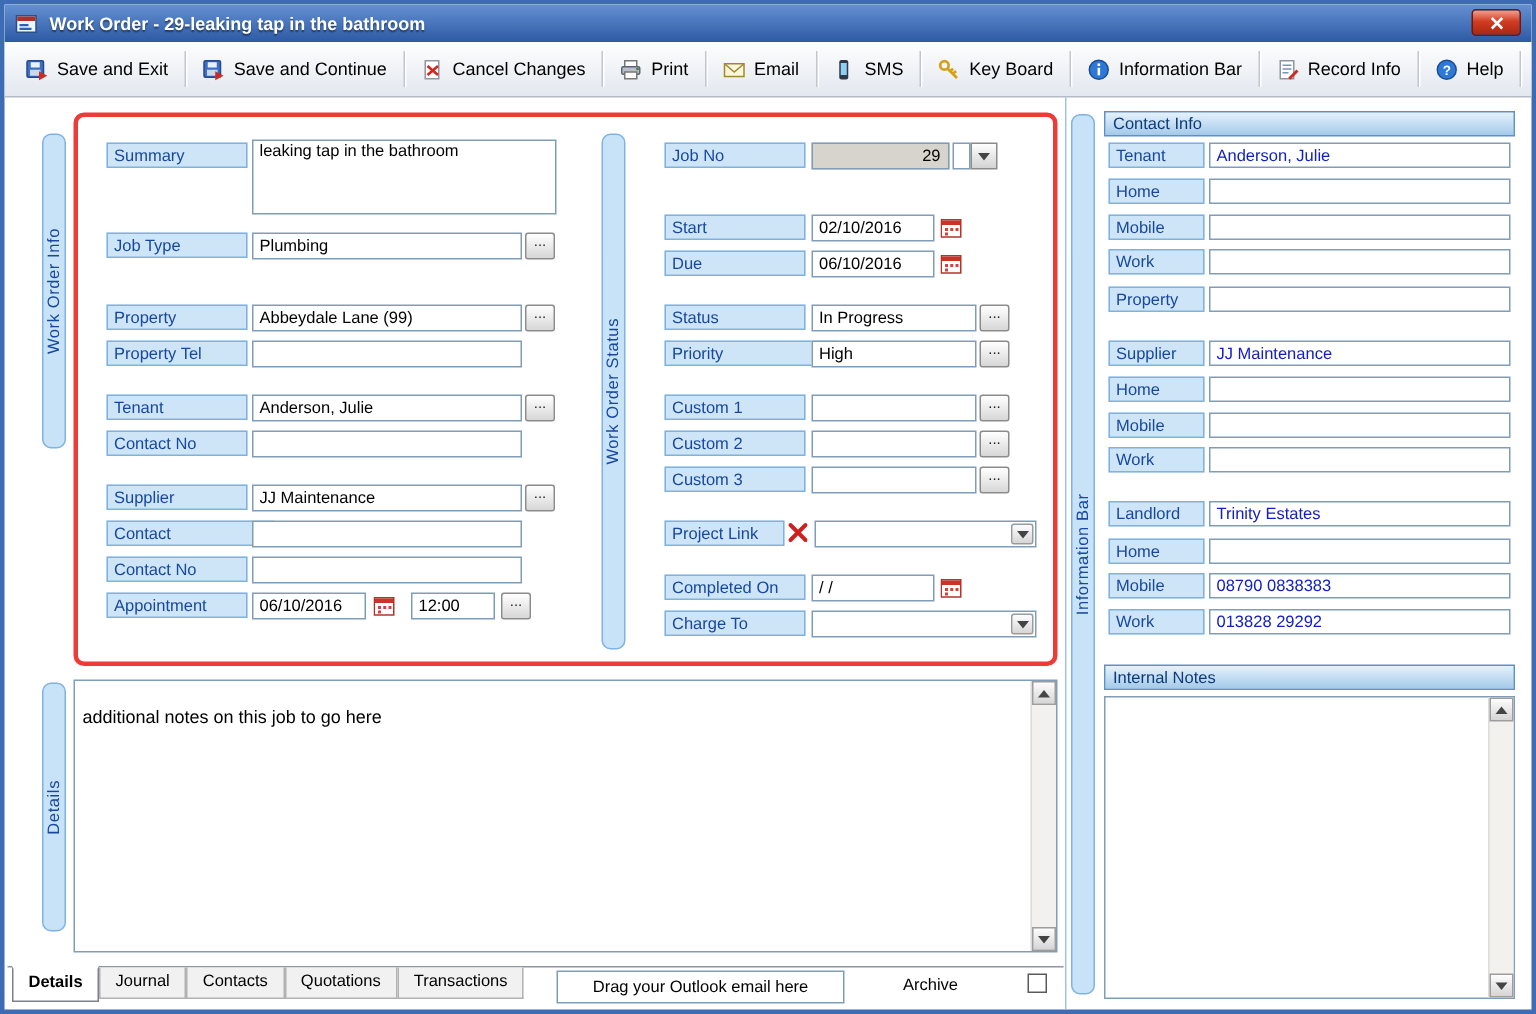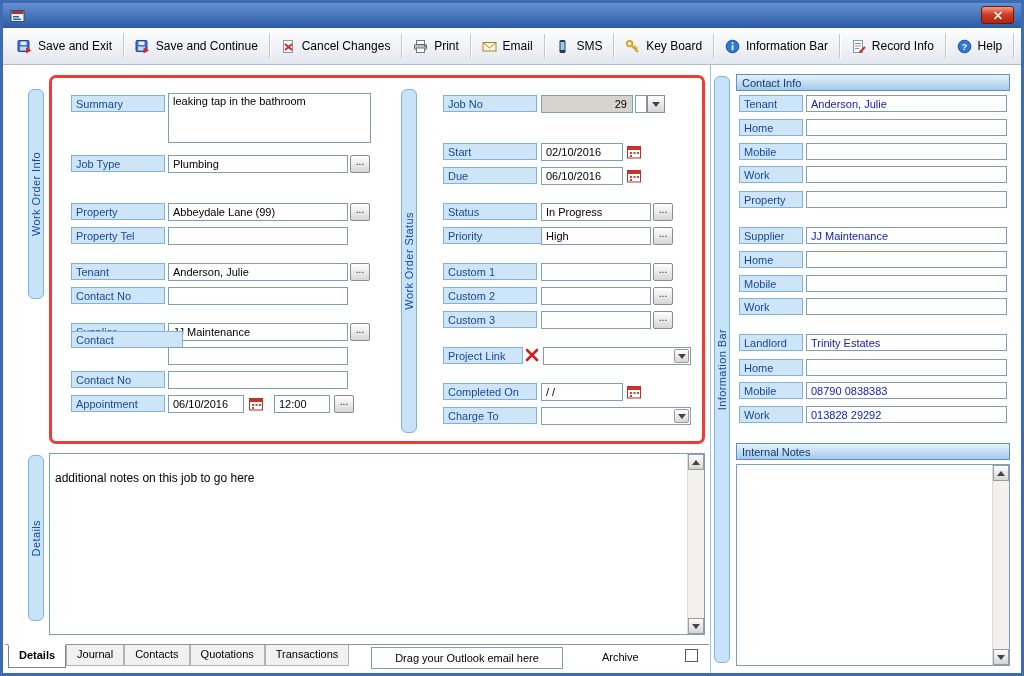--- a/index.html
+++ b/index.html
@@ -52,20 +52,21 @@
 
   <div class="titlebar">
     <span class="icon">
       <svg width="16" height="16">
           <rect x="1" y="2.5" width="13" height="11" fill="#eef4fb" stroke="#2a4e86"></rect>
           <rect x="1.5" y="3" width="12" height="3" fill="#b03026"></rect>
           <rect x="3" y="8" width="6" height="1.5" fill="#2a62b0"></rect>
           <rect x="3" y="10.5" width="8" height="1.5" fill="#2a62b0"></rect>
         </svg>
     </span>
+    <span class="title">Work Order -  29-leaking tap in the bathroom</span>
     <div class="close-btn">
       <span class="icon">
         <svg width="10" height="9">
             <path d="M1.5 1 L8.5 8 M8.5 1 L1.5 8" stroke="#fff" stroke-width="1.7"></path>
           </svg>
       </span>
     </div>
   </div>
 
   <div class="toolbar">
@@ -212,21 +213,21 @@
   <div class="fld" style="left:165px;top:260px;width:180px">Anderson, Julie</div>
   <div class="btn3" style="left:347px;top:260px">...</div>
 
   <div class="lbl" style="left:68px;top:284px;width:94px">Contact No</div>
   <div class="fld" style="left:165px;top:284px;width:180px"></div>
 
   <div class="lbl" style="left:68px;top:320px;width:94px">Supplier</div>
   <div class="fld" style="left:165px;top:320px;width:180px">JJ Maintenance</div>
   <div class="btn3" style="left:347px;top:320px">...</div>
 
-  <div class="lbl" style="left:68px;top:328px;width:112px">Contact</div>
+  <div class="lbl" style="left:68px;top:344px;width:112px">Contact</div>
   <div class="fld" style="left:165px;top:344px;width:180px"></div>
 
   <div class="lbl" style="left:68px;top:368px;width:94px">Contact No</div>
   <div class="fld" style="left:165px;top:368px;width:180px"></div>
 
   <div class="lbl" style="left:68px;top:392px;width:94px">Appointment</div>
   <div class="fld" style="left:165px;top:392px;width:76px">06/10/2016</div>
   <span class="cal" style="left:246px;top:393px"><svg width="15" height="15">
         <rect x="0.5" y="2.5" width="13" height="11.5" fill="#fff" stroke="#b33326"></rect>
         <rect x="1" y="3" width="12" height="3" fill="#cc3328"></rect>

